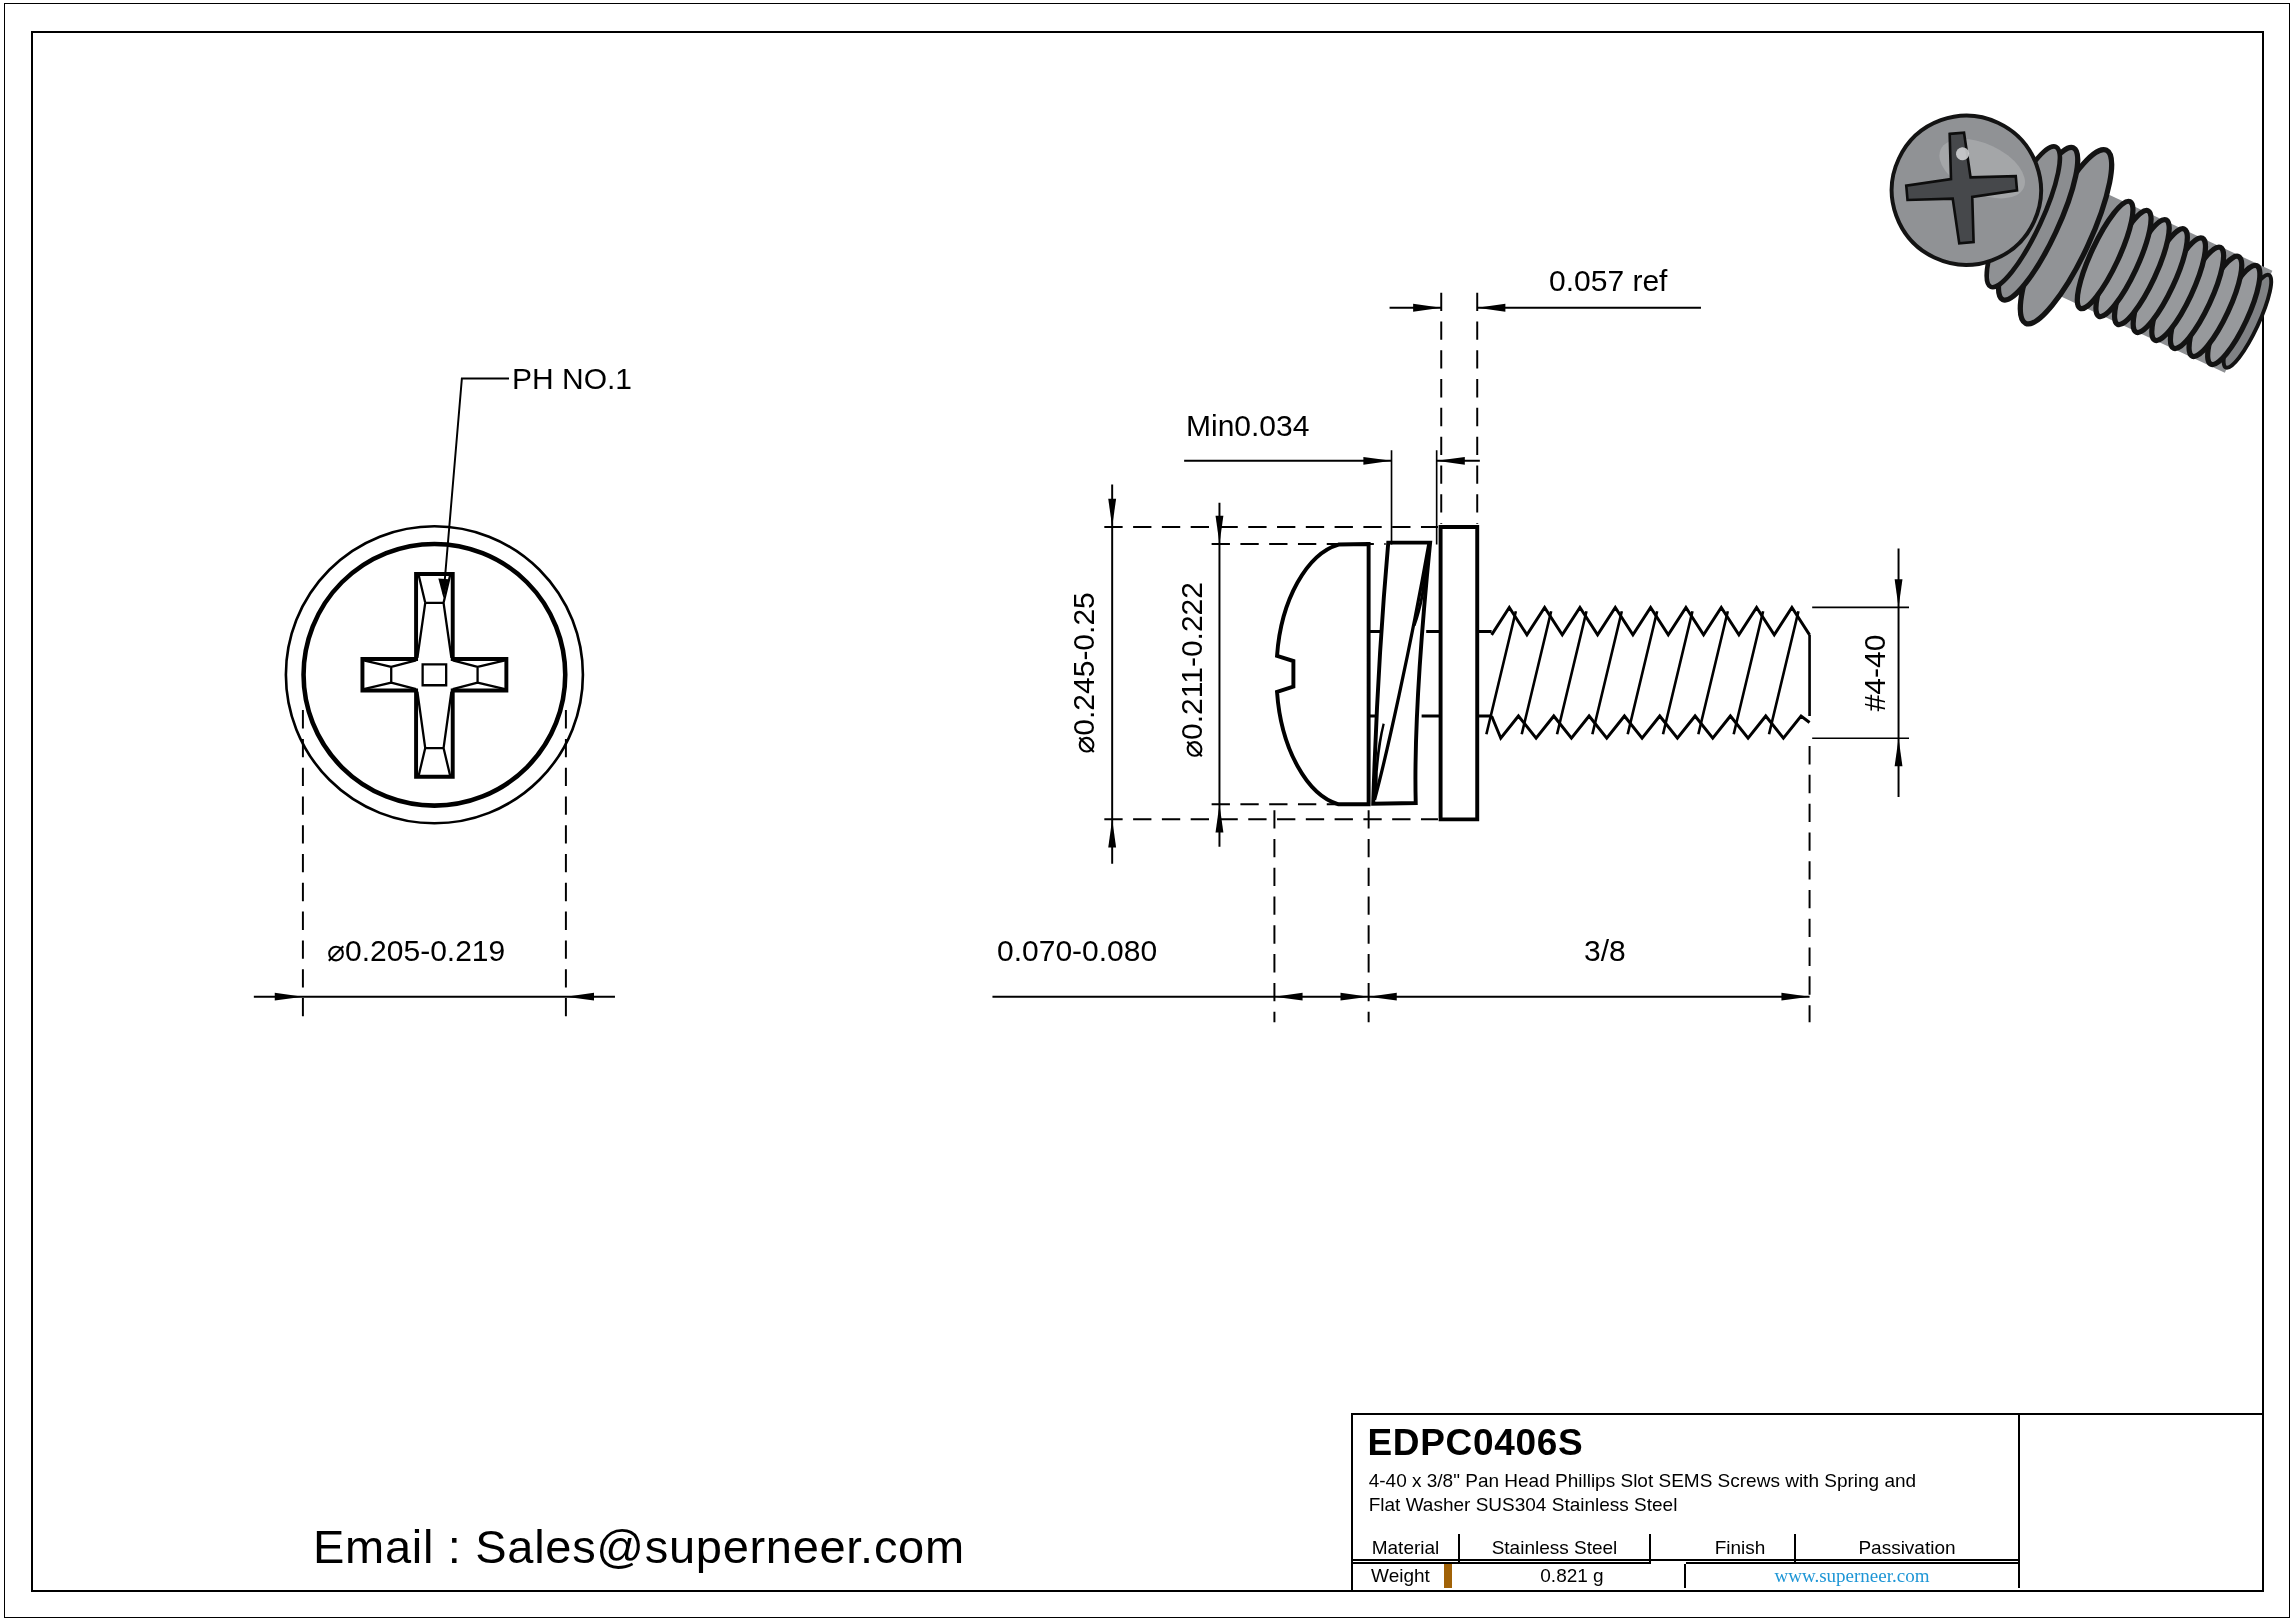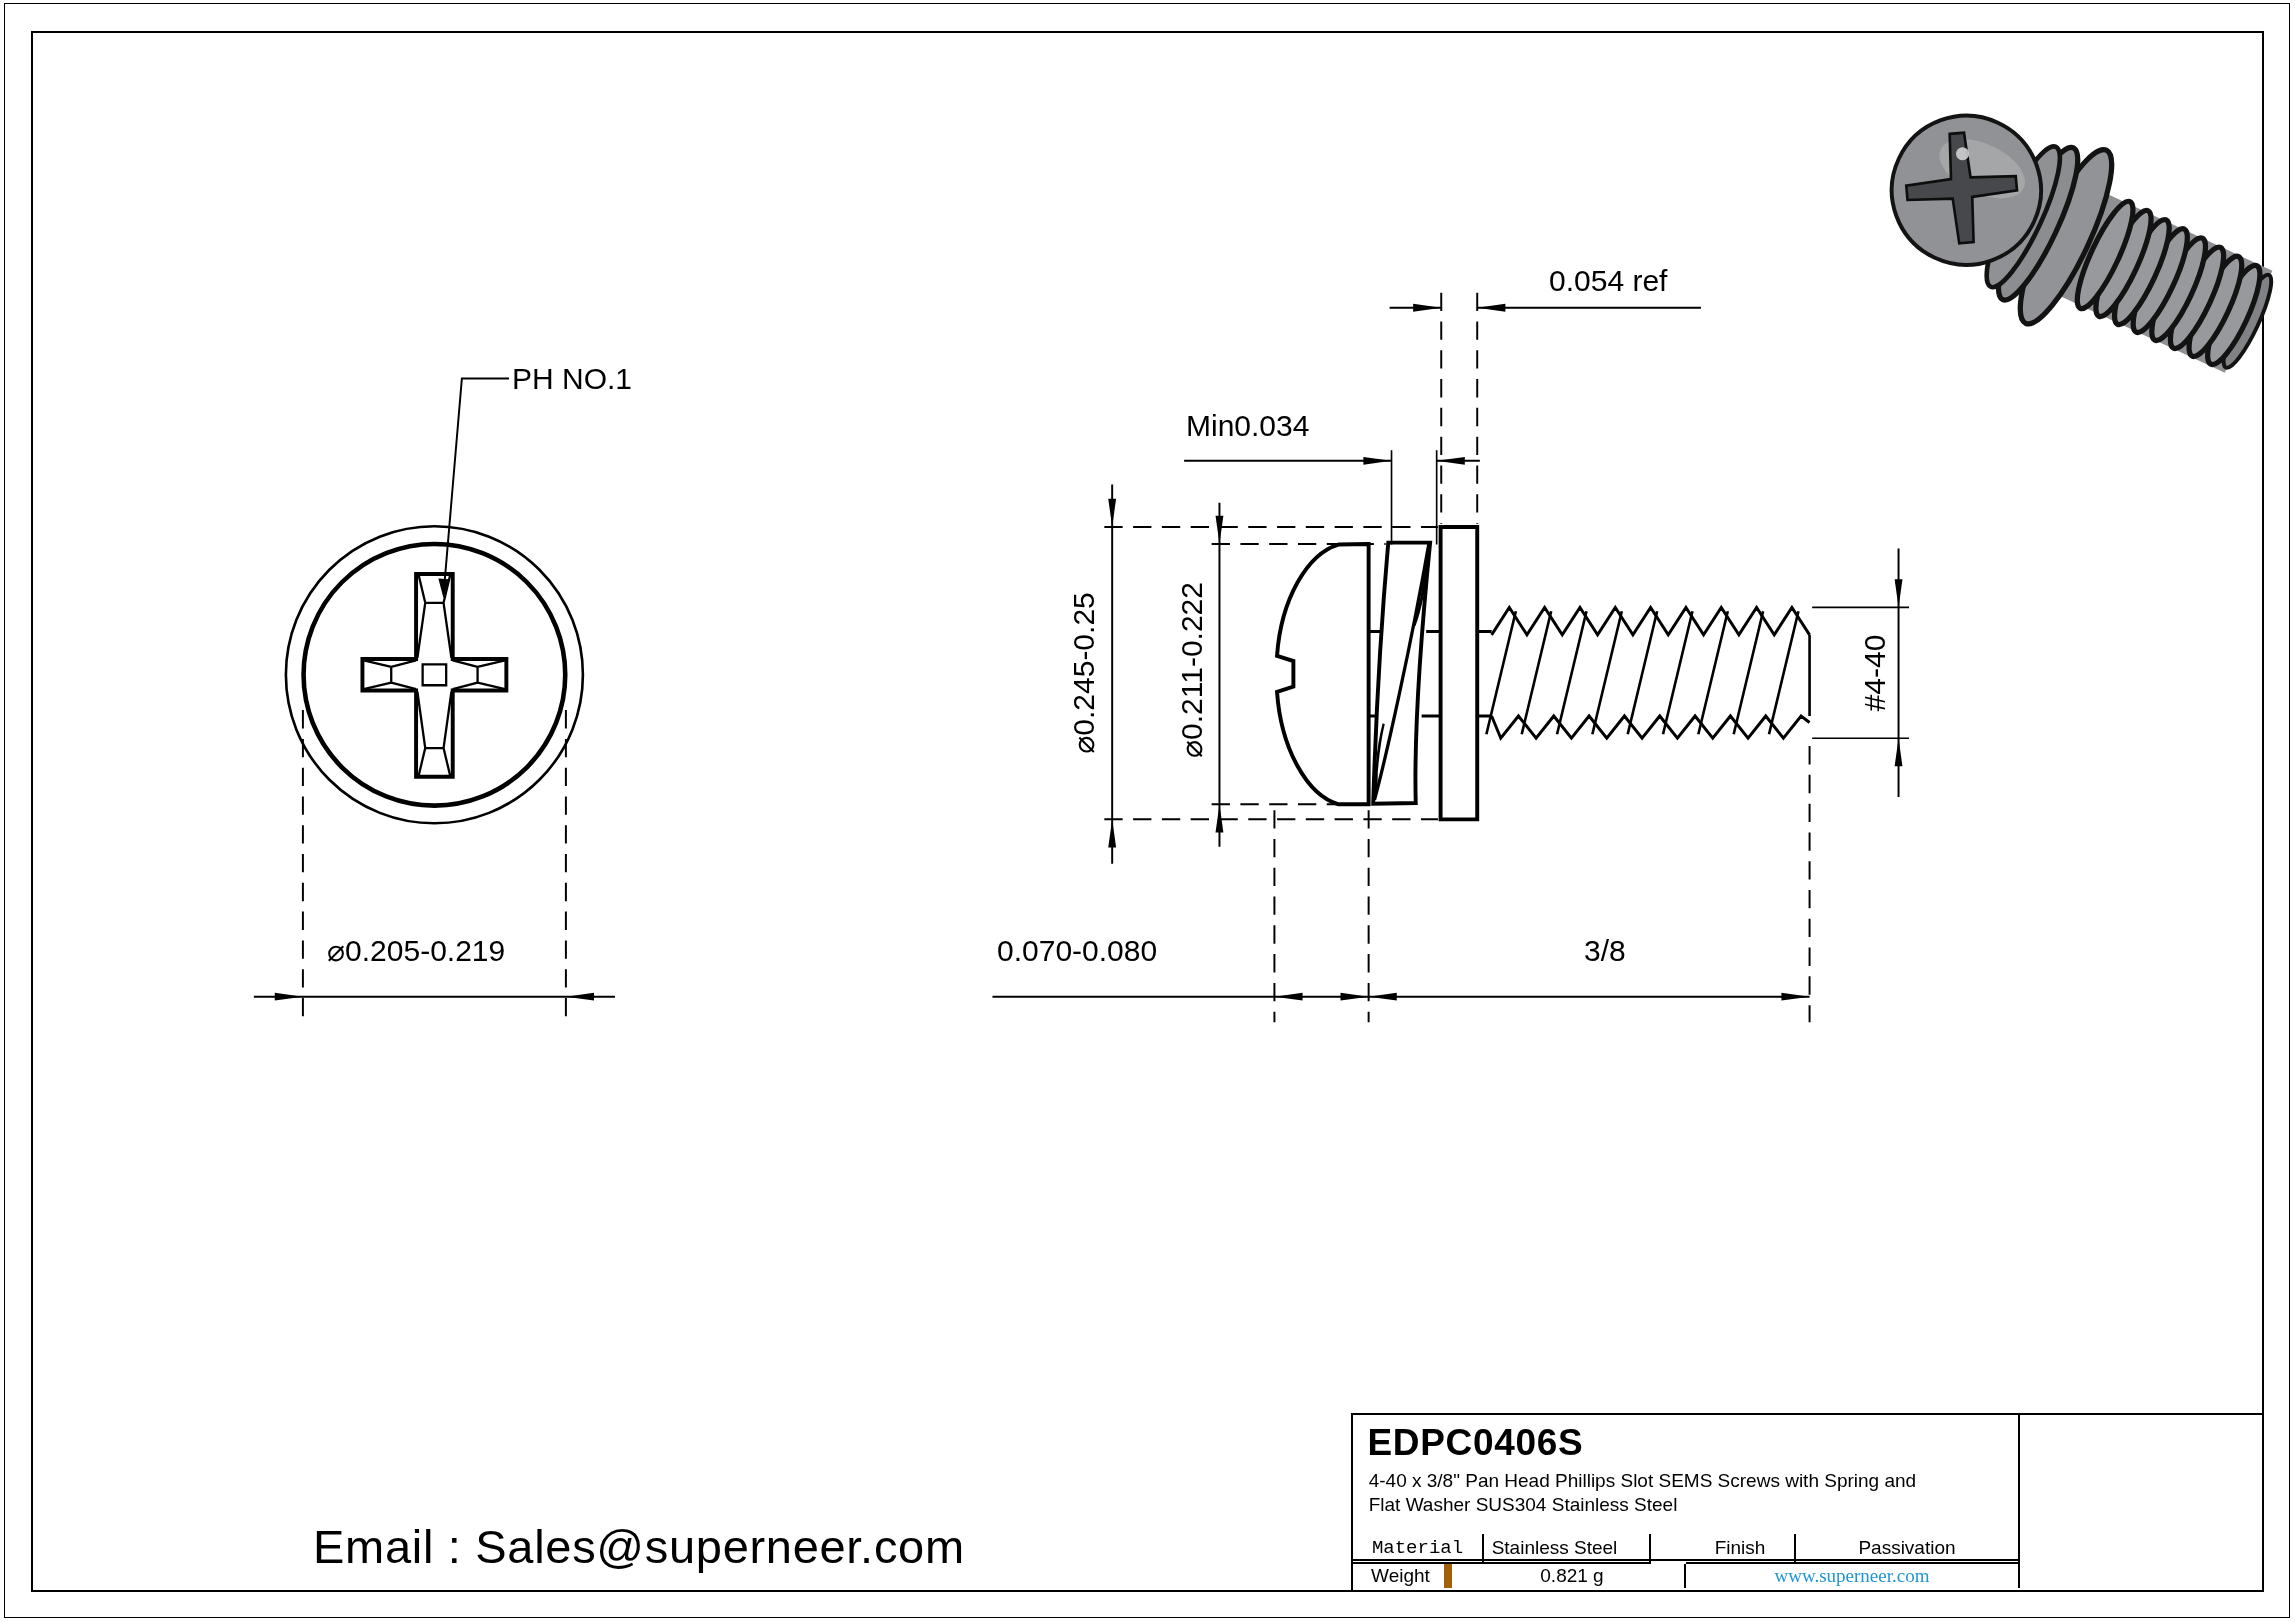--- a/index.html
+++ b/index.html
@@ -18,21 +18,21 @@
   .email{left:313px;top:1519px;font-size:47px;letter-spacing:0.7px;white-space:nowrap;}
   
   .tb{left:1351px;top:1413px;width:913px;height:179px;border:2.6px solid #000;box-sizing:border-box;background:#fff;}
   .tb .cell{position:absolute;box-sizing:border-box;display:flex;align-items:center;justify-content:center;
             font-size:19px;white-space:nowrap;overflow:hidden;}
   .tb-header{left:0;top:0;width:667px;height:146px;border-right:2px solid #000;border-bottom:2px solid #000;}
   .tb-part{position:absolute;left:14.4px;top:6.5px;font-size:37px;font-weight:bold;letter-spacing:0.7px;}
   .tb-desc{position:absolute;left:15.7px;top:54px;font-size:19px;line-height:24px;}
   .r1{top:119px;height:30px;border-bottom:2px solid #000;}
   .r2{top:149px;height:24px;}
-  .c-mat{left:0;width:131px;border-right:2px solid #000;font-family:Liberation Mono, monospace;}
+  .c-mat{left:0;width:107px;border-right:2px solid #000;}
   .c-matv{left:107px;width:191px;border-right:2px solid #000;}
   .c-fin{left:333px;width:110px;border-right:2px solid #000;}
   .c-finv{left:443px;width:224px;border-right:2px solid #000;}
   .c-wt{left:4px;width:95px;border-right:8px solid #a16207;}
   .c-wtv{left:107px;width:226px;border-right:2px solid #000;}
   .c-web{left:333px;width:334px;border-right:2px solid #000;font-size:19.6px;}
   .tb-logo{left:667px;top:0;width:240px;height:173px;display:flex;flex-direction:column;align-items:center;justify-content:flex-start;}
   .brand-text{font-size:31px;font-weight:bold;letter-spacing:2px;margin-top:7.9px;}
 </style>
 </head>
@@ -138,21 +138,21 @@
       <path d="M-11,-84 L11,-84 L15,-15 L84,-11 L84,11 L15,15 L11,84 L-11,84 L-15,15 L-84,11 L-84,-11 L-15,-15 Z" fill="#46484b" stroke="#0d0d0d" stroke-width="4"></path>
       <circle cx="6" cy="-52" r="10" fill="#d9dbdc" opacity="0.85"></circle>
     </g>
   </g>
 </svg>
 
 <div class="abs dim" style="left:512px;top:364px;">PH NO.1</div>
 <div class="abs dim" style="left:327px;top:936px;">⌀0.205-0.219</div>
 <div class="abs dim dim-rot" style="left:1084px;top:673px;">⌀0.245-0.25</div>
 <div class="abs dim dim-rot" style="left:1192px;top:670px;">⌀0.211-0.222</div>
-<div class="abs dim" style="left:1549px;top:266px;">0.054 ref</div>
+<div class="abs dim" style="left:1549px;top:266px;">0.057 ref</div>
 <div class="abs dim" style="left:1186px;top:411px;">Min0.034</div>
 <div class="abs dim" style="left:997px;top:936px;">0.070-0.080</div>
 <div class="abs dim" style="left:1584px;top:936px;">3/8</div>
 <div class="abs dim dim-rot" style="left:1875px;top:673px;">#4-40</div>
 
 <div class="abs email">Email : Sales@superneer.com</div>
 
 <div class="abs tb">
   <div class="cell tb-header" style="justify-content:flex-start;align-items:flex-start;">
     <div class="tb-part">EDPC0406S</div>

